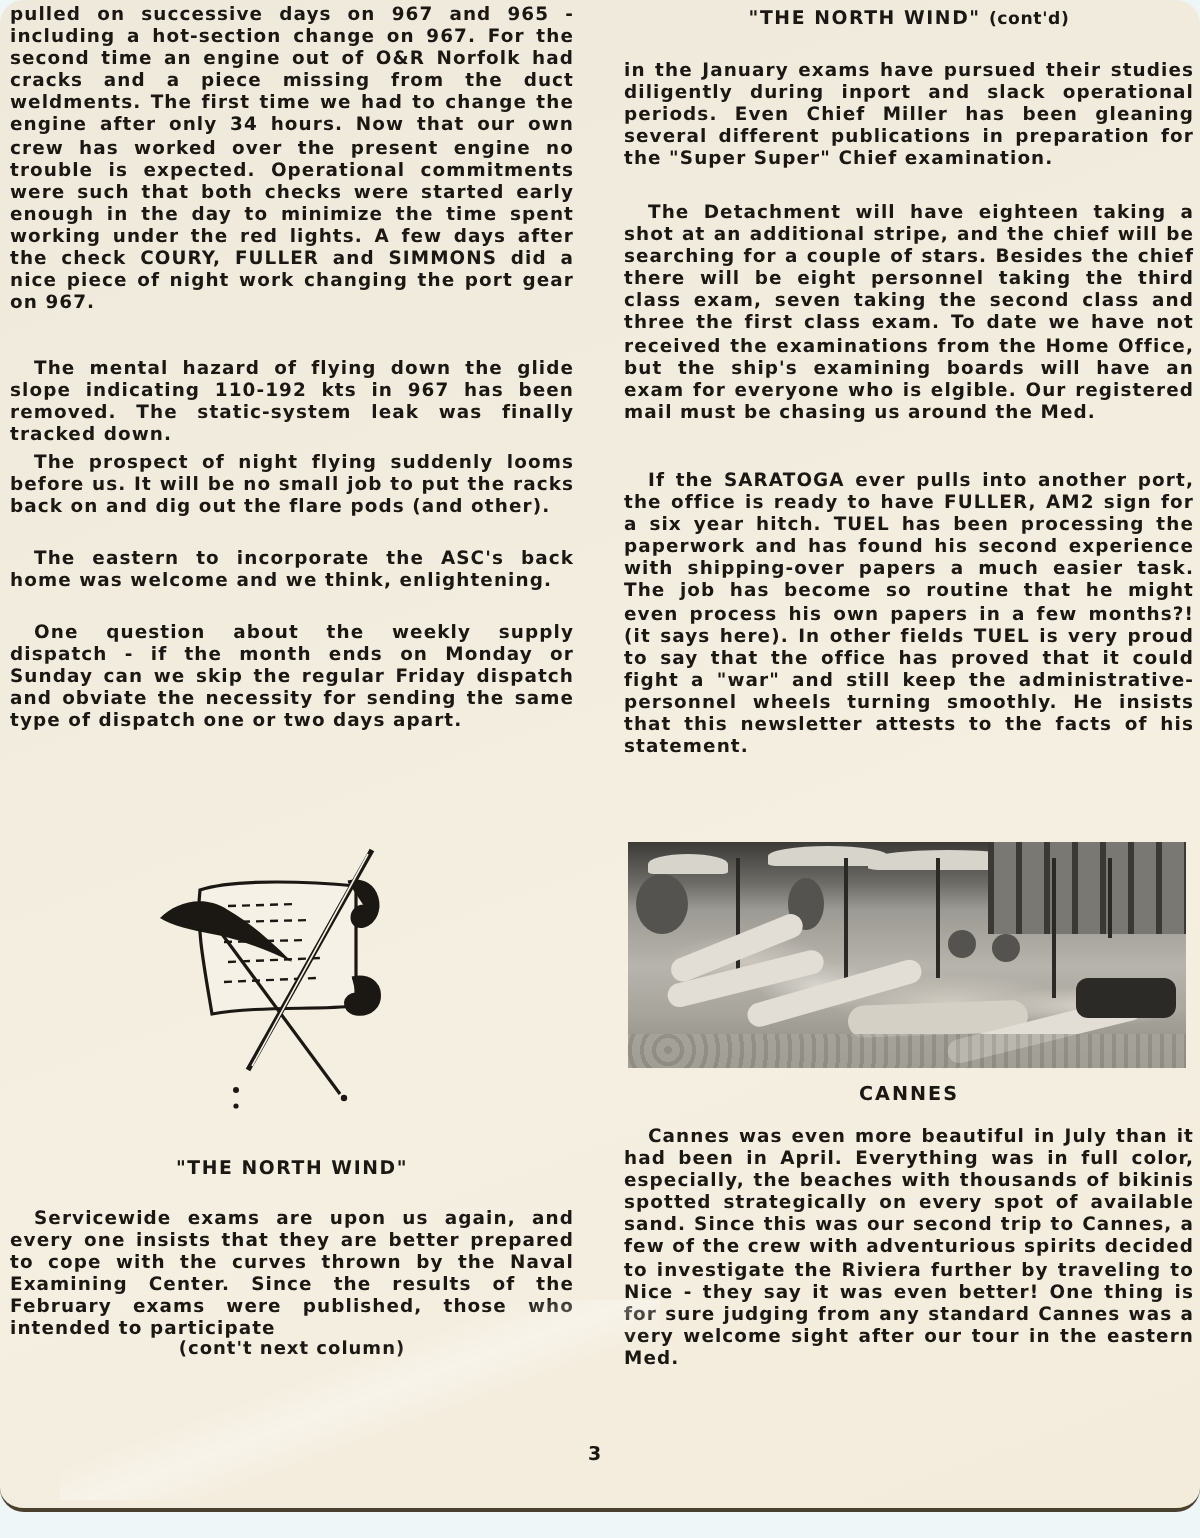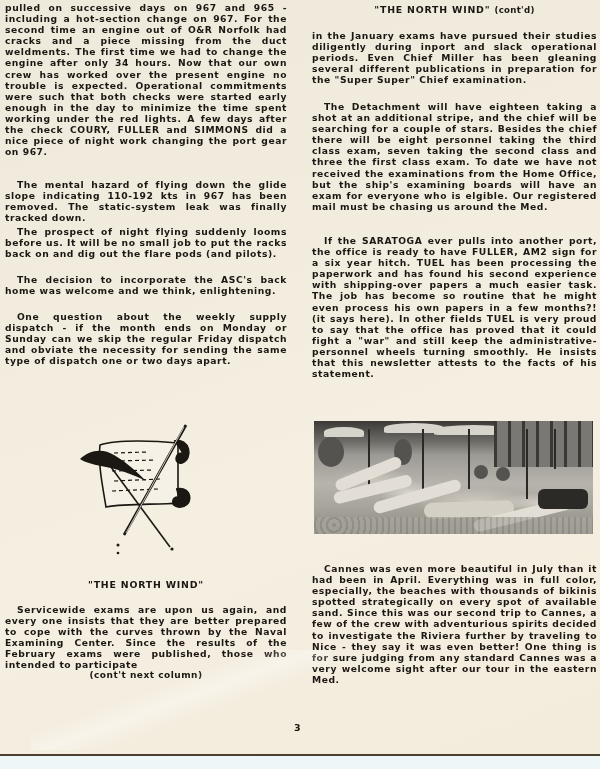--- a/index.html
+++ b/index.html
@@ -8,20 +8,21 @@
     background: #eef6f8;
     font-family: "DejaVu Sans", sans-serif;
     color: #1b1712;
   }
   .page {
     position: absolute; left: 0; top: 0;
     width: 600px; height: 754px;
     background: linear-gradient(160deg, #efe9dc 0%, #f2ecdf 35%, #f5efe2 60%, #f3ecdc 100%);
     border-bottom: 2px solid #4a4030;
     overflow: hidden;
+    border-radius: 12px;
   }
   .col {
     position: absolute; top: 0;
   }
   .col-left { left: 5px; width: 282px; }
   .col-right { left: 312px; width: 285px; }
   p {
     margin: 0;
     font-size: 9.2px;
     line-height: 11.1px;
@@ -79,24 +80,24 @@
 <div class="page">
 
   <div class="col col-left">
     <div style="position:absolute; top:2px; left:0; width:282px;">
       <p>pulled on successive days on 967 and 965 - including a hot-section change on 967.  For the second time an engine out of O&amp;R Norfolk had cracks and a piece missing from the duct weldments.  The first time we had to change the engine after only 34 hours.  Now that our own crew has worked over the present engine no trouble is expected.  Operational commitments were such that both checks were started early enough in the day to minimize the time spent working under the red lights.  A few days after the check COURY, FULLER and SIMMONS did a nice piece of night work changing the port gear on 967.</p>
     </div>
     <div style="position:absolute; top:179px; left:0; width:282px;">
       <p class="indent">The mental hazard of flying down the glide slope indicating 110-192 kts in 967 has been removed. The static-system leak was finally tracked down.</p>
     </div>
     <div style="position:absolute; top:226px; left:0; width:282px;">
-      <p class="indent">The prospect of night flying suddenly looms before us.  It will be no small job to put the racks back on and dig out the flare pods (and pilots).</p>
+      <p class="indent">The prospect of night flying suddenly looms before us.  It will be no small job to put the racks back on and dig out the flare pods (and other).</p>
     </div>
     <div style="position:absolute; top:274px; left:0; width:282px;">
-      <p class="indent">The decision to incorporate the ASC's back home was welcome and we think, enlightening.</p>
+      <p class="indent">The eastern to incorporate the ASC's back home was welcome and we think, enlightening.</p>
     </div>
     <div style="position:absolute; top:311px; left:0; width:282px;">
       <p class="indent">One question about the weekly supply dispatch - if the month ends on Monday or Sunday can we skip the regular Friday dispatch and obviate the necessity for sending the same type of dispatch one or two days apart.</p>
     </div>
   </div>
 
   <div class="illus">
     <svg width="120" height="132" viewBox="0 0 120 132">
 
       <path d="M22 22 C 40 16, 80 18, 100 20 L 100 80 C 80 82, 50 80, 28 84 C 24 60, 20 40, 22 22 Z" fill="#f6f1e6" stroke="#1b1712" stroke-width="1.6"></path>
@@ -170,20 +171,23 @@
     <div class="figure" style="left:182px; top:46px; width:14px; height:14px;"></div>
     <div class="body" style="left:22px; top:60px; width:70px; transform:rotate(-22deg);"></div>
     <div class="body" style="left:20px; top:72px; width:80px; transform:rotate(-14deg);"></div>
     <div class="body" style="left:60px; top:82px; width:90px; transform:rotate(-16deg);"></div>
     <div class="body" style="left:110px; top:82px; width:90px; height:16px; transform:rotate(-2deg); background:#d4d0c6;"></div>
     <div class="body" style="left:160px; top:100px; width:100px; transform:rotate(-14deg);"></div>
     <div style="position:absolute; left:224px; top:68px; width:50px; height:20px; background:#2b2a27; border-radius:6px;"></div>
     <div style="position:absolute; left:0; top:96px; width:279px; height:17px; background:repeating-radial-gradient(circle at 20px 8px,#8f8c84 0 2px,#a9a69e 2px 6px);opacity:0.7;"></div>
   </div>
 
+  <div class="caption">
+    <div class="heading" style="font-size:9.6px; letter-spacing:1px;">CANNES</div>
+  </div>
 
   <div style="position:absolute; left:312px; top:563px; width:285px;">
     <p class="indent">Cannes was even more beautiful in July than it had been in April.  Everything was in full color, especially, the beaches with thousands of bikinis spotted strategically on every spot of available sand. Since this was our second trip to Cannes, a few of the crew with adventurious spirits decided to investigate the Riviera further by traveling to Nice - they say it was even better!  One thing is for sure judging from any standard Cannes was a very welcome sight after our tour in the eastern Med.</p>
   </div>
 
   <div class="crease"></div>
 
   <div class="pagenum">3</div>
 </div>
 

